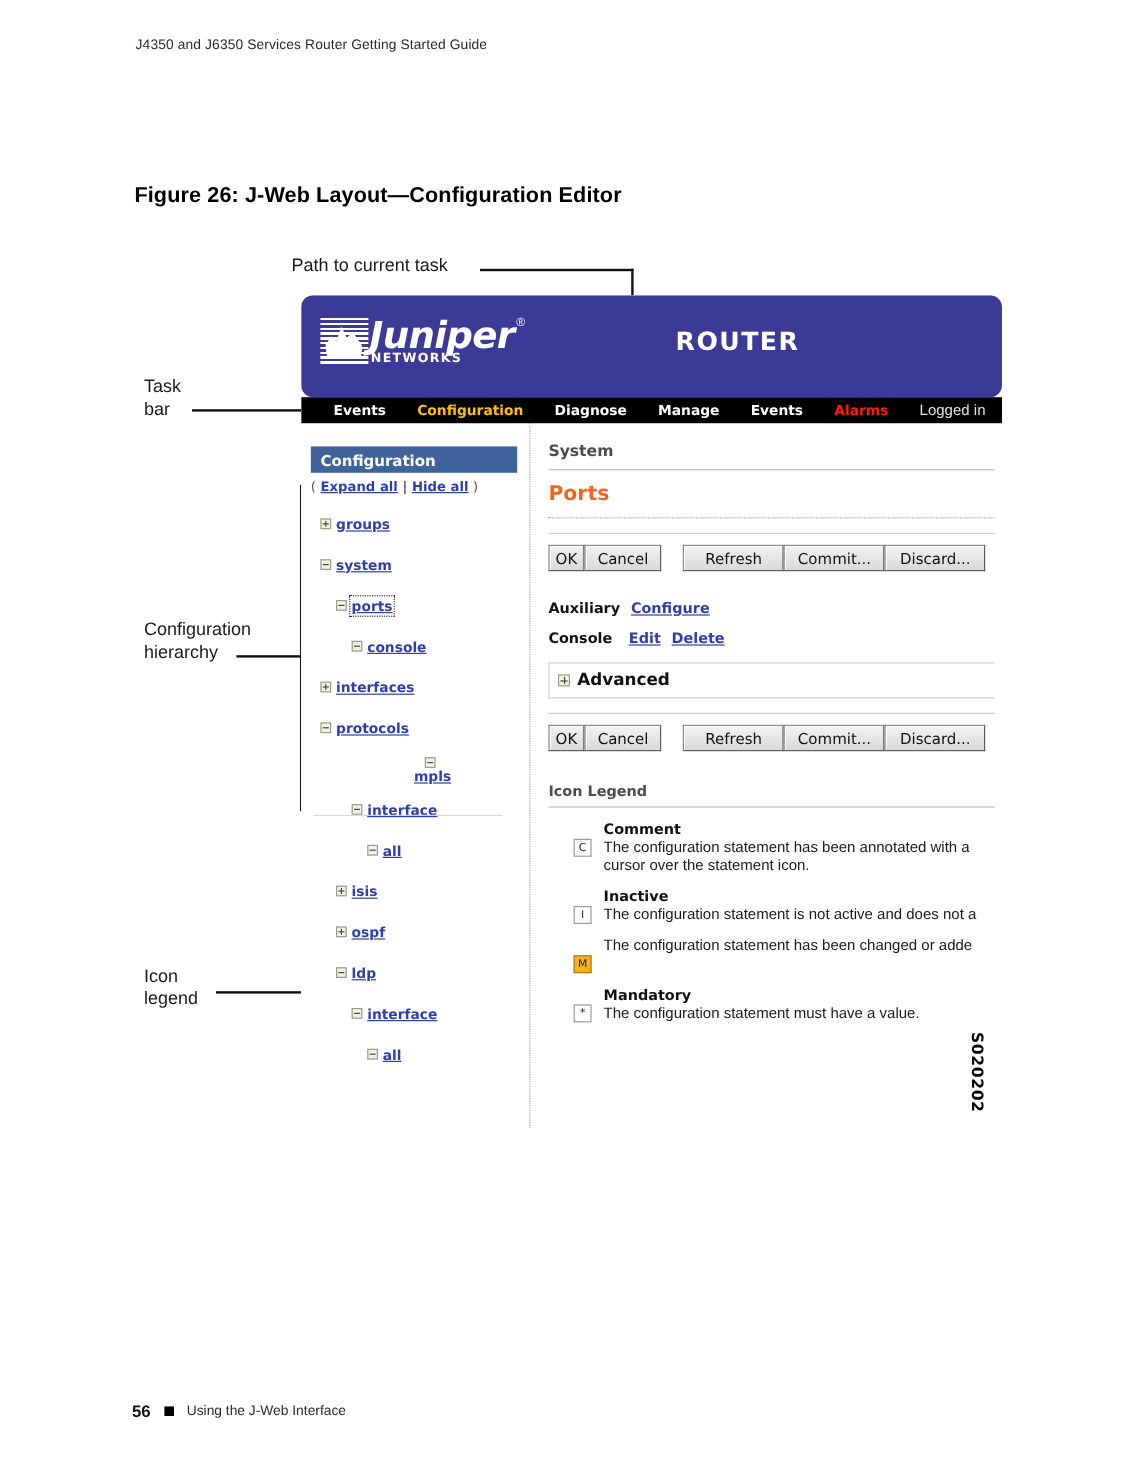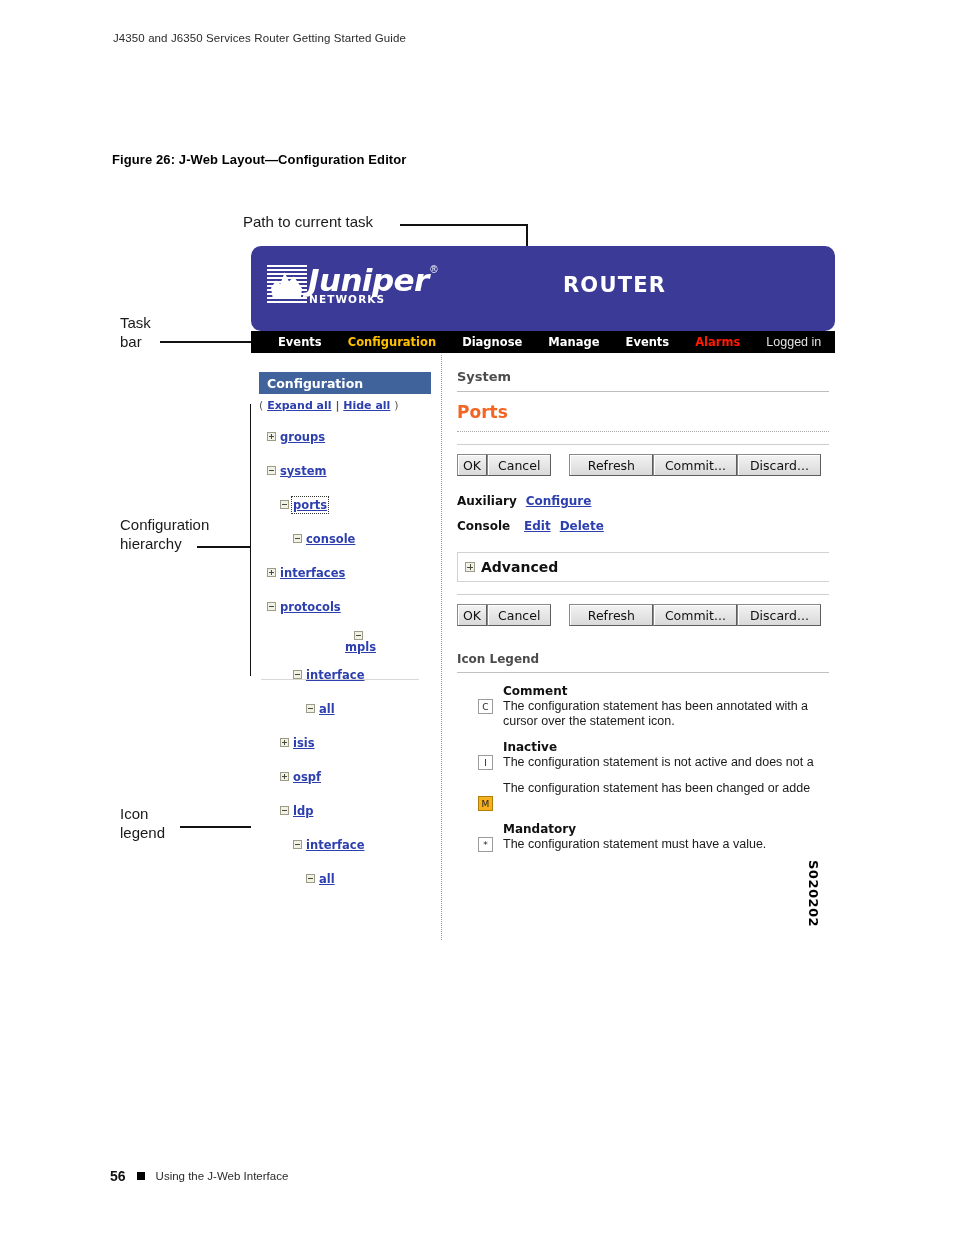--- a/index.html
+++ b/index.html
@@ -26,21 +26,21 @@
   }
   .footer .pageno { font-weight: bold; font-size: 14px; }
   .footer .sq {
     width: 8px; height: 8px; background: #000; display: inline-block;
   }
   .footer .ftxt { font-size: 11.5px; color: #2b2b2b; }
 
   
   .fig-caption {
     position: absolute; left: 112px; top: 152px;
-    font-size: 13px; font-weight: bold; color: #000;
+    font-size: 18px; font-weight: bold; color: #000;
     letter-spacing: .1px;
   }
 
   
   .callout {
     position: absolute;
     font-size: 15px; color: #1a1a1a; line-height: 1.28;
   }
   #callout-path { left: 243px; top: 212px; }
   #callout-task { left: 120px; top: 313px; }
@@ -214,21 +214,21 @@
     height: 22px; box-sizing: border-box;
     display: flex; align-items: center; justify-content: center;
     padding: 0 9px;
   }
   .btn.ok { padding: 0 5px; }
   .btn.cancel { padding: 0 10px; }
   .btn.wide { width: 84px; padding: 0; }
   .gap-lg { width: 18px; }
 
   .kvrow {
-    display: flex; align-items: flex-start; gap: 9px;
+    display: flex; align-items: center; gap: 9px;
     margin: 0 0 0 6px; height: 25px;
   }
   .kv-key {
     font-family: "DejaVu Sans", sans-serif;
     font-weight: bold; font-size: 12px; color: #111;
     min-width: 58px;
   }
   .kv-link {
     font-family: "DejaVu Sans", sans-serif;
     font-weight: bold; font-size: 12px;

